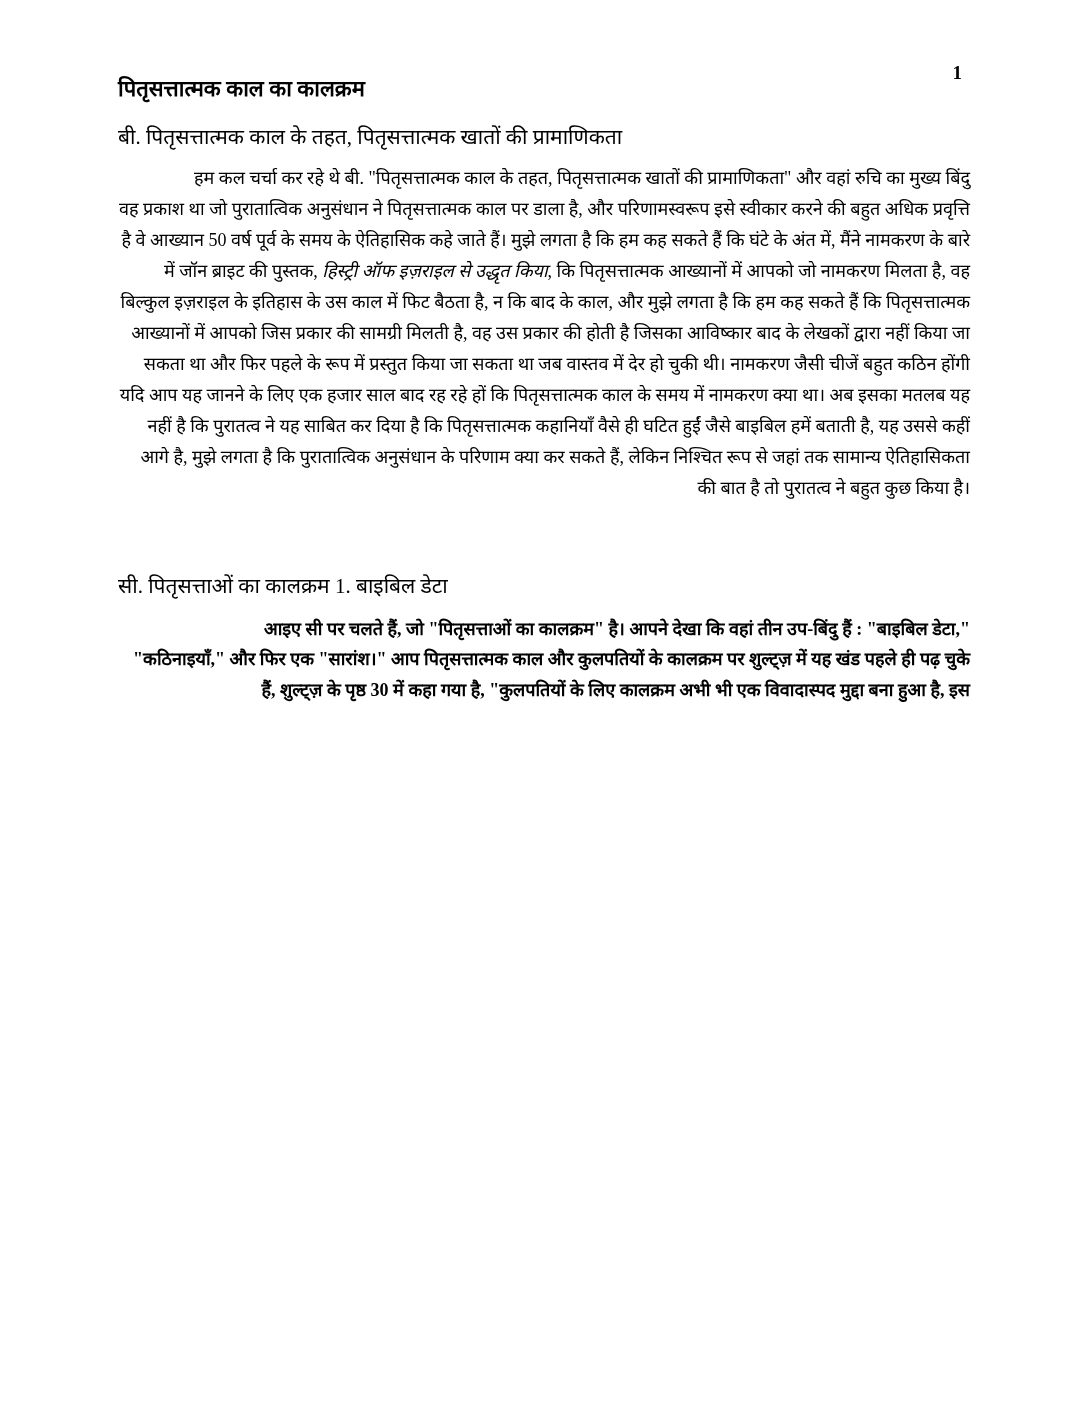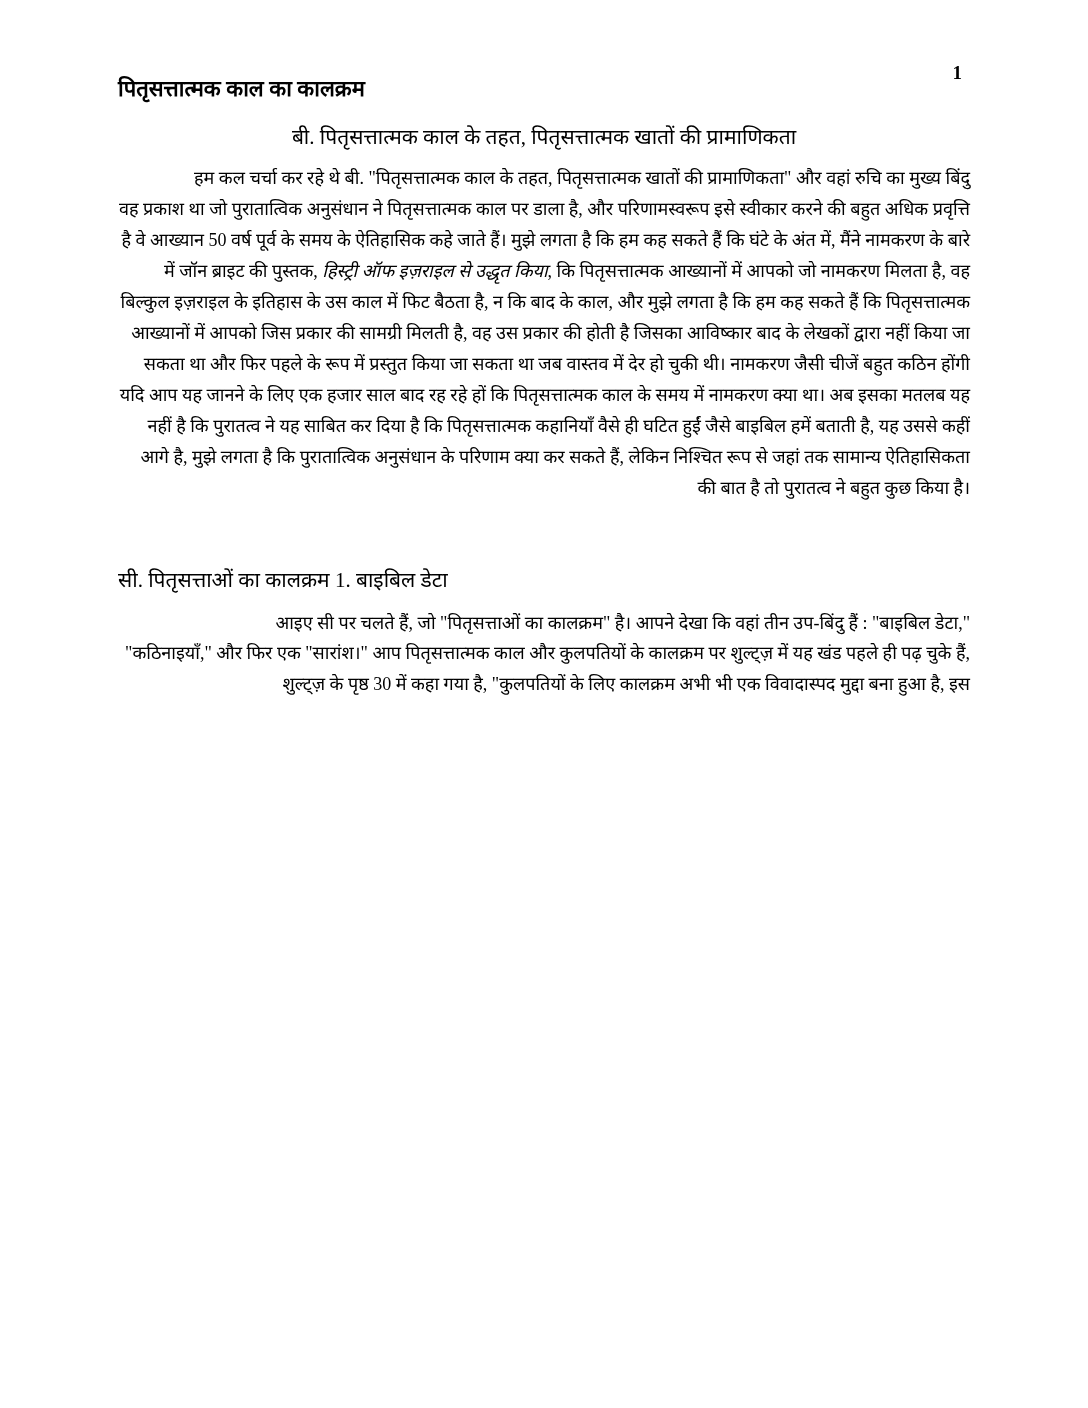--- a/index.html
+++ b/index.html
@@ -45,42 +45,42 @@
   .section-heading {
     margin-top: 14px;
     font-size: 22px;
     font-weight: bold;
     line-height: 1.35;
   }
   .lead-line {
     margin-top: 10px;
     font-size: 21px;
     line-height: 1.5;
-    text-align: center;
   }
   .body-par {
     margin-top: 10px;
     font-size: 18px;
     line-height: 1.72;
     text-align: right;
   }
   .body-par.indented {
     text-indent: 72px;
   }
   .body-par.indented-wide {
     text-indent: 140px;
+    font-weight: bold;
   }
   .ital {
     font-style: italic;
   }
   .spacer {
     height: 34px;
   }
   .subsection {
-    margin-top: 8px;
+    margin-top: 14px;
     font-size: 21px;
     line-height: 1.6;
   }
 </style>
 </head>
 <body>
 
 <div class="page">
 
   <div class="page-number">1</div>

